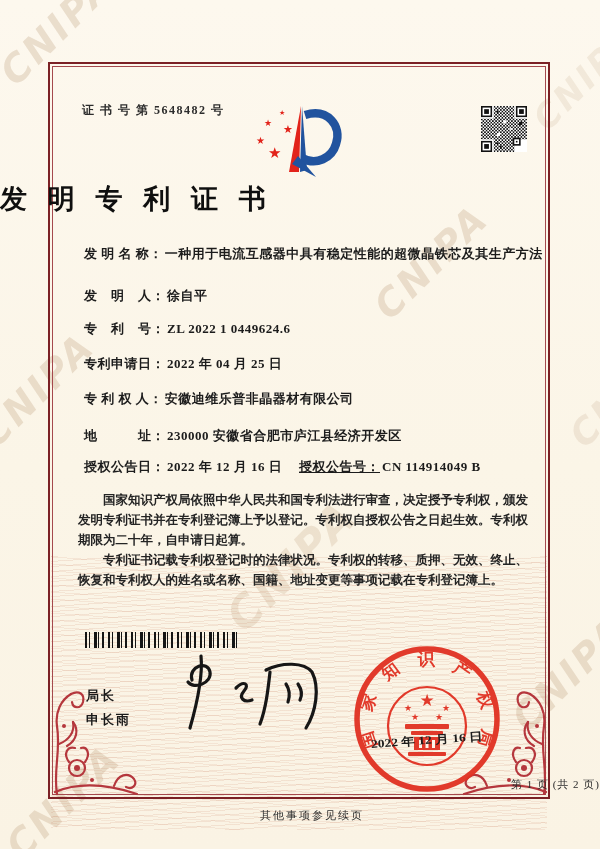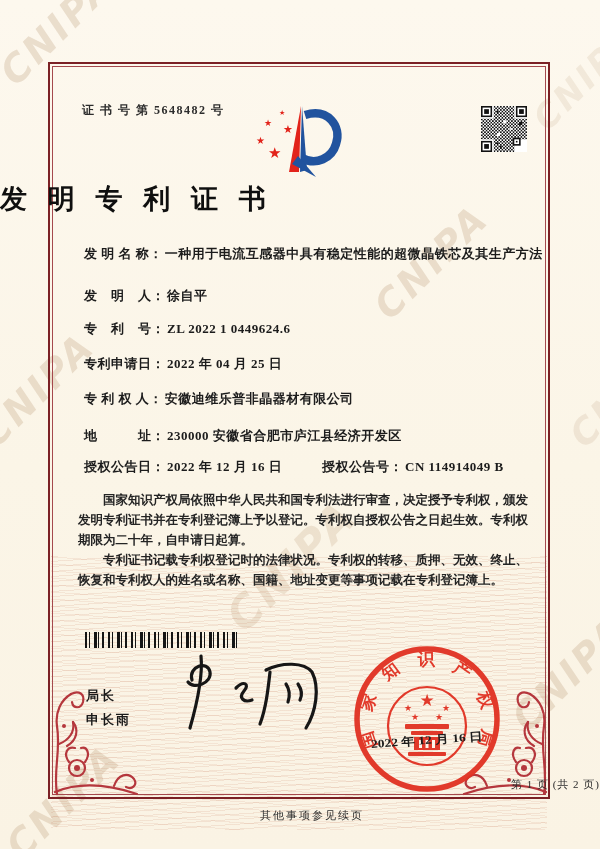--- a/index.html
+++ b/index.html
@@ -25,21 +25,21 @@
     background:
       repeating-linear-gradient(176deg,rgba(200,122,92,0.15) 0 1px,rgba(0,0,0,0) 1px 5px),
       repeating-linear-gradient(184deg,rgba(200,122,92,0.12) 0 1px,rgba(0,0,0,0) 1px 7px);
   }
   .cert-no{position:absolute;left:82px;top:102px;font-size:12px;font-weight:600;letter-spacing:1.5px;color:#2c2c2c;}
   .title{position:absolute;left:0;top:181px;width:100%;text-align:left;
     font-size:27px;font-weight:bold;letter-spacing:7px;color:#0f0f0f;}
   .row{position:absolute;left:84px;font-size:13px;font-weight:bold;color:#1c1c1c;letter-spacing:0.5px;white-space:nowrap;}
   .row .lbl{display:inline-block;}
   .row .val{margin-left:2px;}
-  .row .lbl2{margin-left:36px;}
+  .row .lbl2{margin-left:13px;text-decoration:underline;}
   .body-text{position:absolute;left:78px;top:490px;width:454px;font-size:12.5px;line-height:20px;color:#242424;}
   .body-text p{margin:0;text-indent:2em;font-weight:700;}
   .barcode{position:absolute;left:85px;top:632px;width:154px;height:16px;
     background:repeating-linear-gradient(90deg,
       #151515 0 2px,transparent 2px 4px,
       #151515 4px 5px,transparent 5px 9px,
       #151515 9px 12px,transparent 12px 13px,
       #151515 13px 14px,transparent 14px 17px,
       #151515 17px 19px,transparent 19px 23px);}
   .officer{position:absolute;left:86px;top:684px;font-size:13px;font-weight:bold;color:#1a1a1a;letter-spacing:2px;line-height:24px;}

